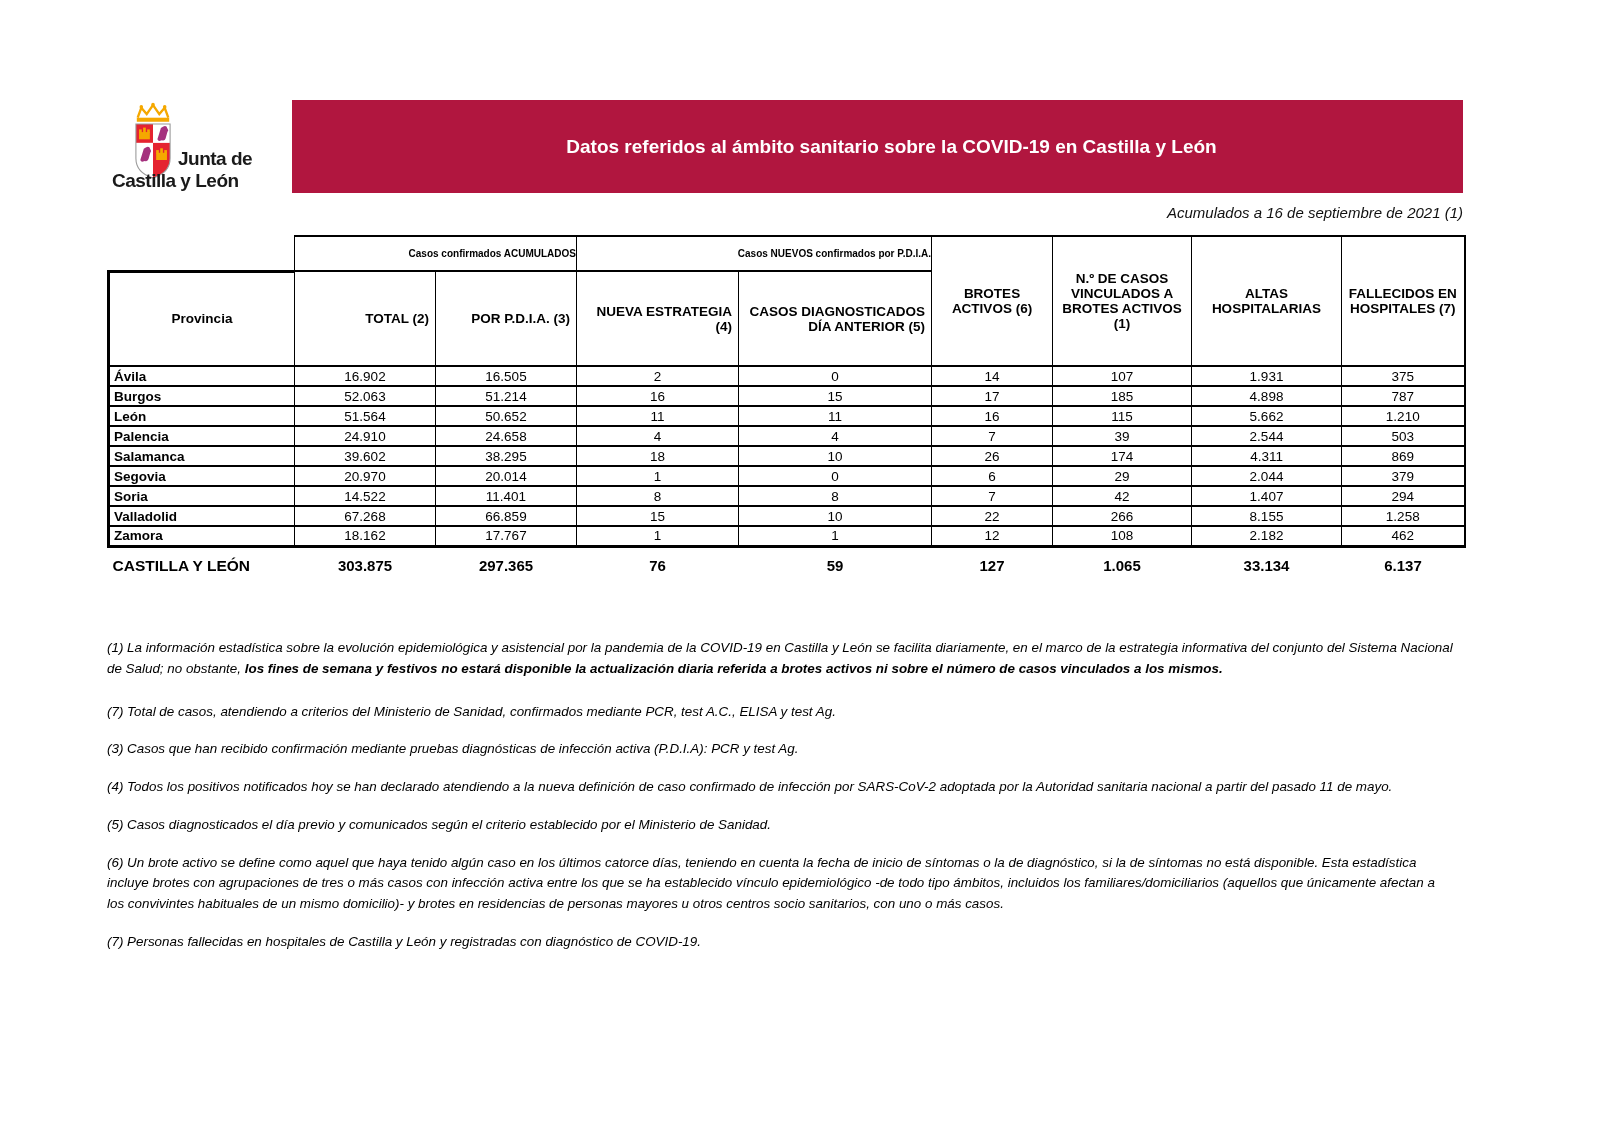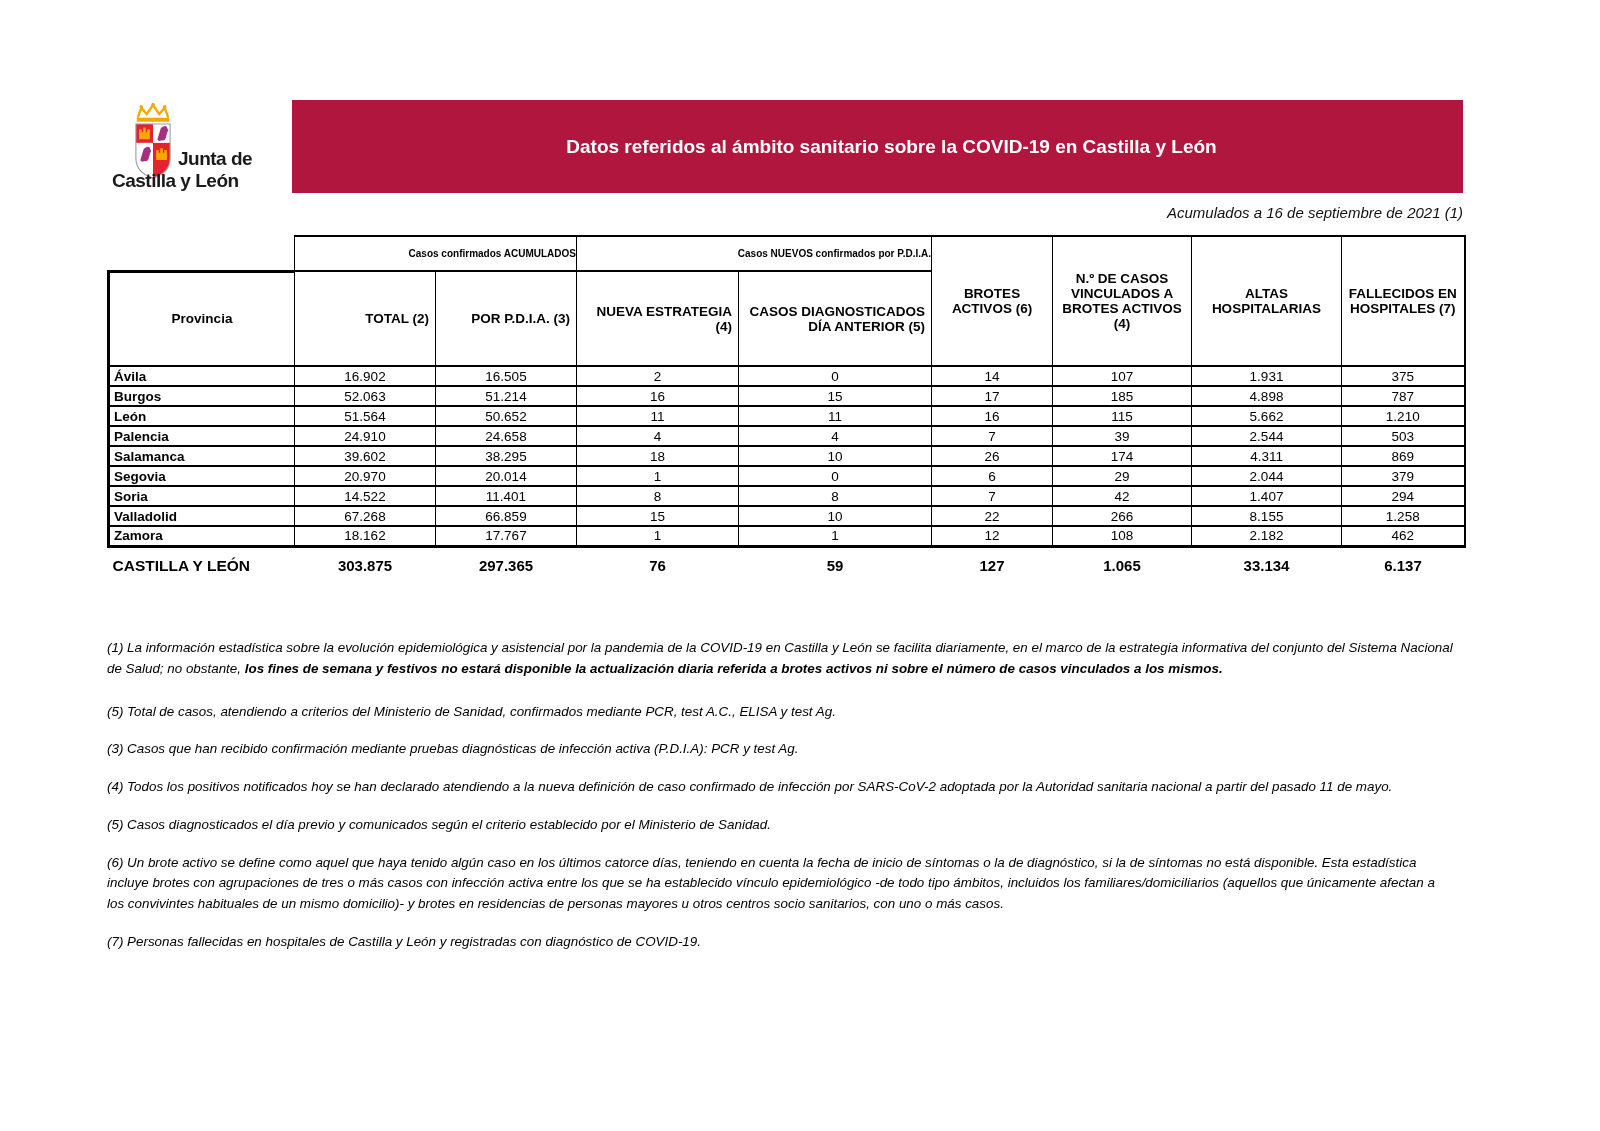--- a/index.html
+++ b/index.html
@@ -164,21 +164,21 @@
       <col style="width:139px">
         <col style="width:150px">
         <col style="width:123px">
     </colgroup>
     <thead>
       <tr>
         <td class="top-spacer"></td>
         <th class="group-header" colspan="2">Casos confirmados ACUMULADOS</th>
         <th class="group-header" colspan="2">Casos NUEVOS confirmados por P.D.I.A.</th>
         <th class="tall-header" rowspan="2">BROTES ACTIVOS (6)</th>
-        <th class="tall-header" rowspan="2">N.º DE CASOS VINCULADOS A BROTES ACTIVOS (4)</th>
+        <th class="tall-header" rowspan="2">N.º DE CASOS VINCULADOS A BROTES ACTIVOS (1)</th>
         <th class="tall-header" rowspan="2">ALTAS HOSPITALARIAS</th>
         <th class="tall-header last" rowspan="2">FALLECIDOS EN HOSPITALES (7)</th>
       </tr>
       <tr>
         <th class="provincia-header">Provincia</th>
         <th class="col-header">TOTAL (2)</th>
         <th class="col-header">POR P.D.I.A. (3)</th>
         <th class="col-header">NUEVA ESTRATEGIA (4)</th>
         <th class="col-header">CASOS DIAGNOSTICADOS DÍA ANTERIOR (5)</th>
       </tr>
@@ -294,21 +294,21 @@
         <td>127</td>
         <td>1.065</td>
         <td>33.134</td>
         <td>6.137</td>
       </tr>
     </tbody>
   </table>
 
   <div class="footnotes">
     <p class="fn-1"><span>(1) La información estadística sobre la evolución epidemiológica y asistencial por la pandemia de la COVID-19 en Castilla y León se facilita diariamente, en el marco de la estrategia informativa del conjunto del Sistema Nacional de Salud; no obstante,  </span><b>los fines de semana y festivos no estará disponible la actualización diaria referida a brotes activos ni sobre el número de casos vinculados a los mismos.</b></p>
-    <p>(5) Total de casos, atendiendo a criterios del Ministerio de Sanidad, confirmados mediante PCR, test A.C., ELISA y test Ag.</p>
+    <p>(7) Total de casos, atendiendo a criterios del Ministerio de Sanidad, confirmados mediante PCR, test A.C., ELISA y test Ag.</p>
     <p>(3) Casos que han recibido confirmación mediante pruebas diagnósticas de infección activa (P.D.I.A): PCR y test Ag.</p>
     <p>(4) Todos los positivos notificados hoy se han declarado atendiendo a la nueva definición de caso confirmado de infección por SARS-CoV-2 adoptada por la Autoridad sanitaria nacional a partir del pasado 11 de mayo.</p>
     <p>(5) Casos diagnosticados el día previo y comunicados según el criterio establecido por el Ministerio de Sanidad.</p>
     <p>(6)  Un brote activo se define como aquel que haya tenido algún caso en los últimos catorce días, teniendo en cuenta la fecha de inicio de síntomas o la de diagnóstico, si la de síntomas no está disponible. Esta estadística incluye brotes con agrupaciones de tres o más casos con infección activa entre los que se ha establecido vínculo epidemiológico -de todo tipo ámbitos, incluidos los familiares/domiciliarios (aquellos que únicamente afectan a los convivintes habituales de un mismo domicilio)- y brotes en residencias de personas mayores u otros centros socio sanitarios, con uno o más casos.</p>
     <p>(7) Personas fallecidas en hospitales de Castilla y León y registradas con diagnóstico de COVID-19.</p>
   </div>
 
 </div>
 
 </body></html>

